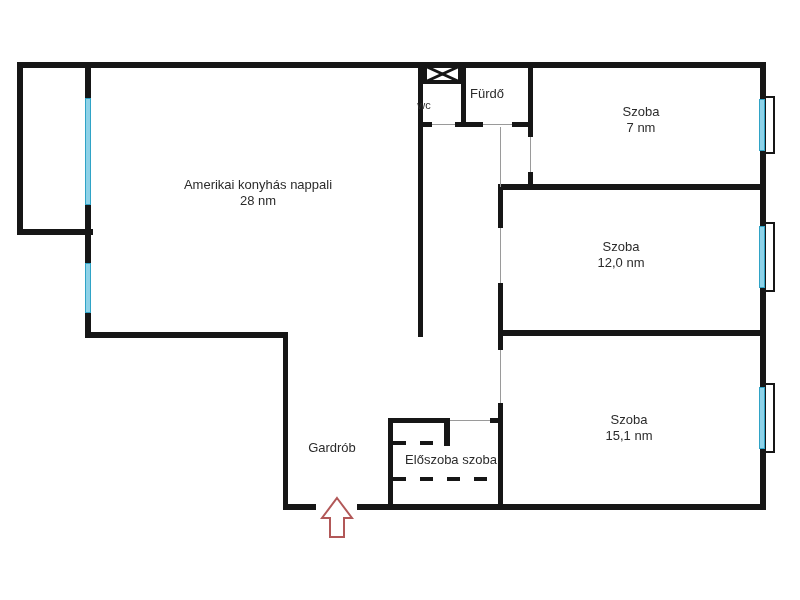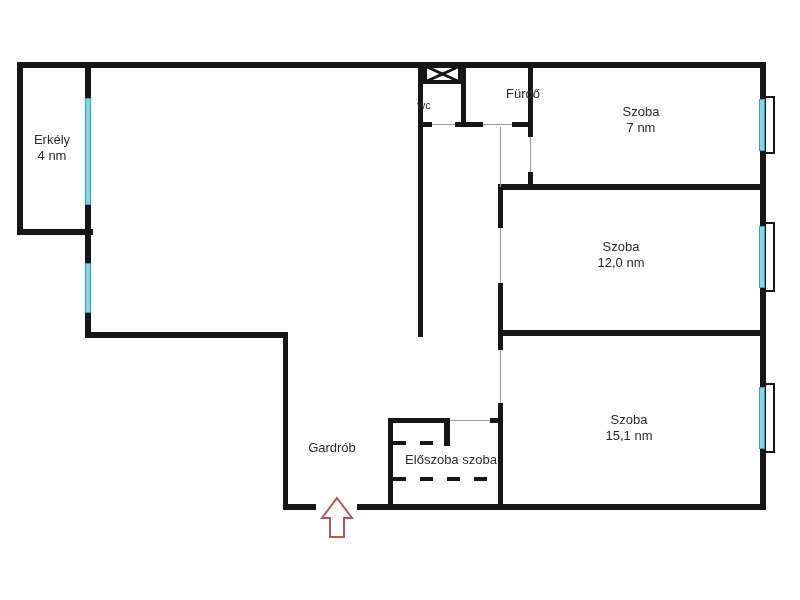--- a/index.html
+++ b/index.html
@@ -95,33 +95,31 @@
 
   <svg width="800" height="600" viewBox="0 0 800 600">
     <g>
       <rect class="shaft-rect" x="425" y="66" width="35" height="16"></rect>
       <line class="shaft-x" x1="425" y1="66" x2="460" y2="82"></line>
       <line class="shaft-x" x1="425" y1="82" x2="460" y2="66"></line>
     </g>
     <polygon class="arrow" points="337,498 352,518 344,518 344,537 330,537 330,518 322,518"></polygon>
   </svg>
 
-  <div class="lbl" style="left:18px;top:132px;width:68px">
-    <span>Erkély</span>
-    <span class="area">4 nm</span>
-  </div>
 
   <div class="lbl" style="left:158px;top:177px;width:200px">
+    <span>Amerikai konyhás nappali</span>
+    <span class="area">28 nm</span>
   </div>
 
   <div class="lbl lbl-sm" style="left:412px;top:99px;width:24px">
     <span>wc</span>
   </div>
 
-  <div class="lbl" style="left:488px;top:86px;width:70px">
+  <div class="lbl" style="left:452px;top:86px;width:70px">
     <span>Fürdő</span>
   </div>
 
   <div class="lbl" style="left:601px;top:104px;width:80px">
     <span>Szoba</span>
     <span class="area">7 nm</span>
   </div>
 
   <div class="lbl" style="left:581px;top:239px;width:80px">
     <span>Szoba</span>

